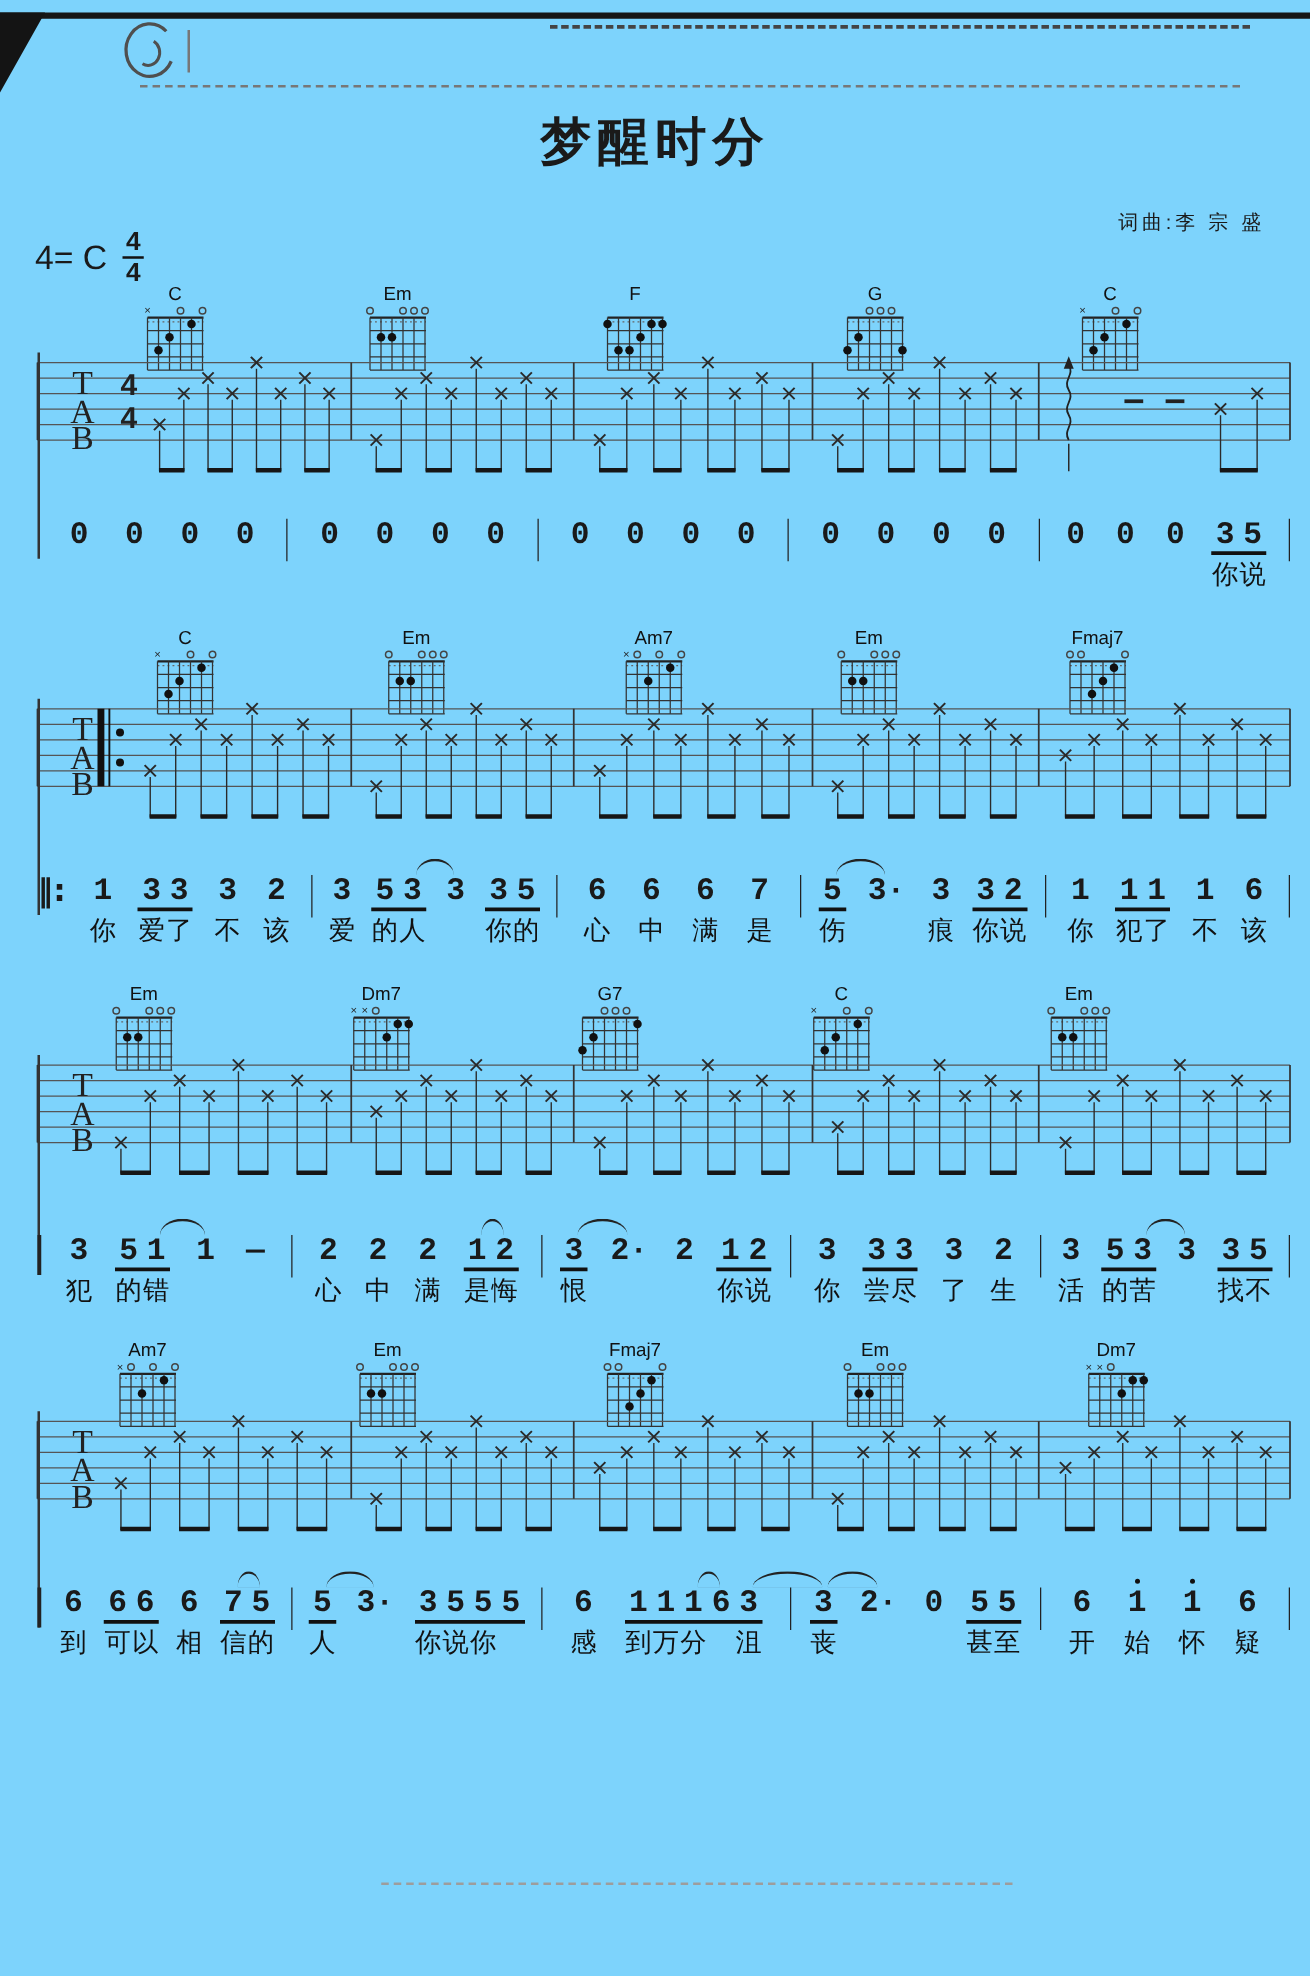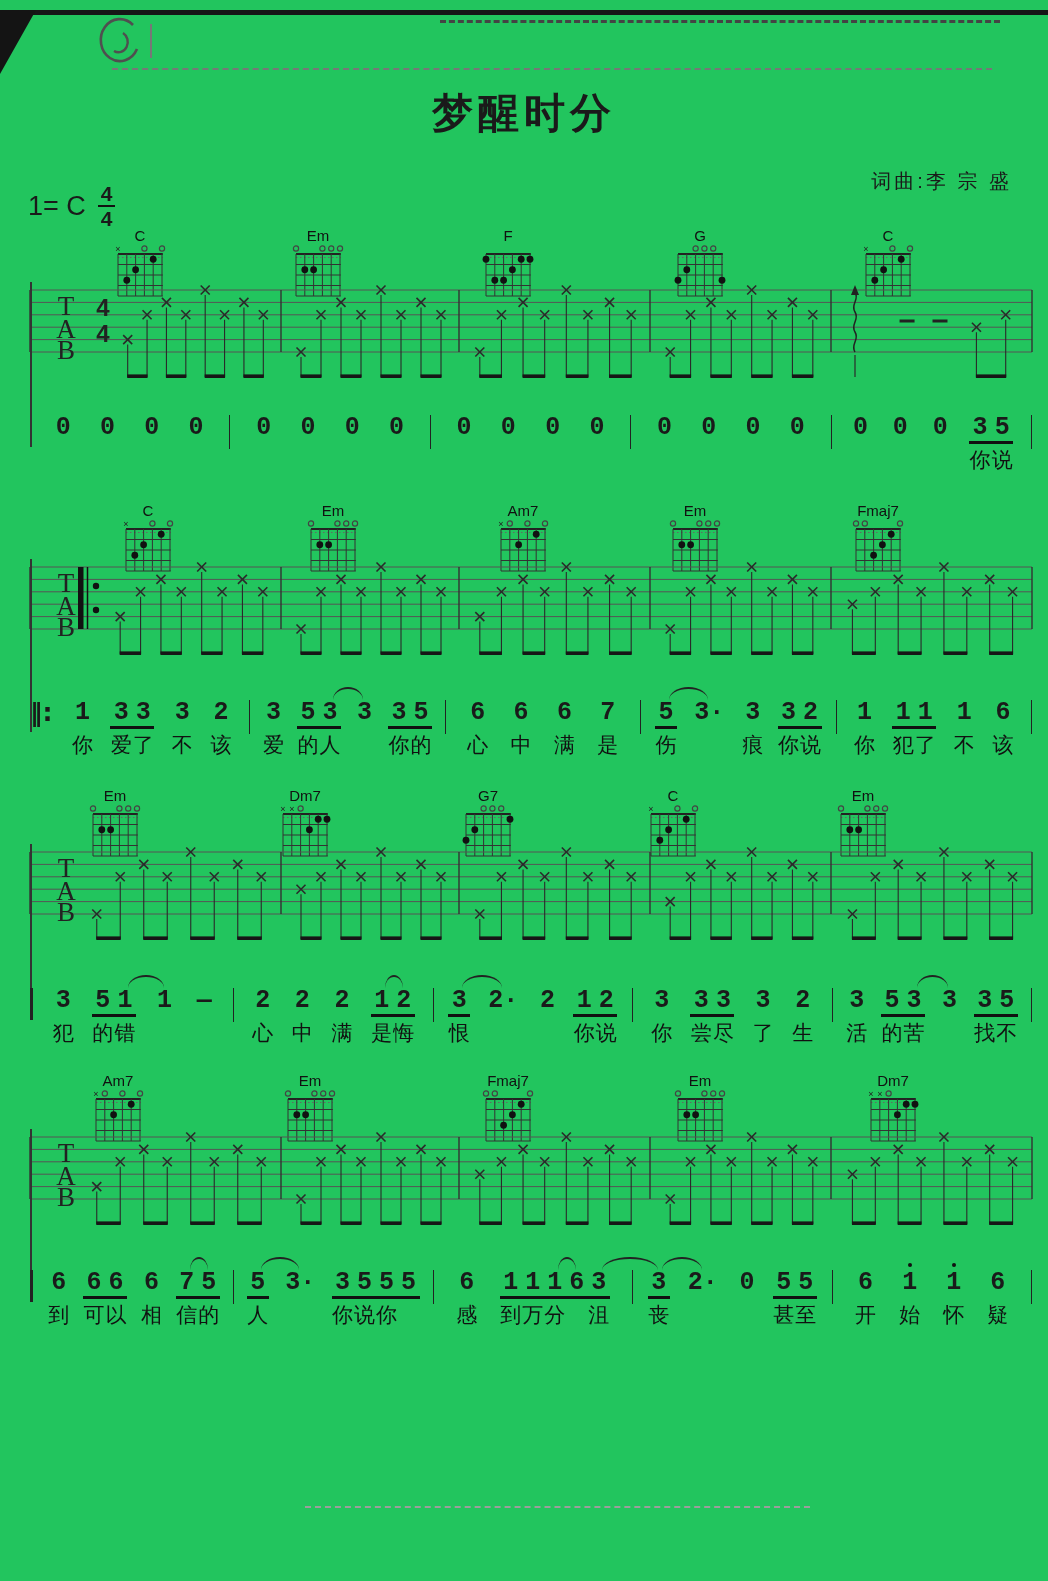--- a/index.html
+++ b/index.html
@@ -1,22 +1,22 @@
 <!DOCTYPE html>
 <html><head>
 <meta charset="utf-8">
 <style>
   html,body{margin:0;padding:0;background:#888;}
-  .page{position:relative;width:1048px;height:1581px;background:#22c55e;overflow:hidden;
+  .page{position:relative;width:1048px;height:1581px;background:#7dd3fc;overflow:hidden;
         font-family:"Liberation Sans",sans-serif;color:#1a1a1a;margin:0 auto;}
   .abs{position:absolute;}
   
   .title{top:86px;left:0;width:100%;text-align:center;font-size:41px;font-weight:bold;letter-spacing:5px;}
   .subtitle{top:134px;left:0;width:100%;text-align:center;font-size:27px;letter-spacing:2px;}
-  .credit{top:168px;right:36px;font-size:20px;letter-spacing:3px;}
+  .credit{top:168px;right:36px;font-size:16px;letter-spacing:3px;}
   .keysig{top:183px;left:28px;display:flex;align-items:center;gap:12px;font-size:27px;font-weight:500;}
   .frac{display:inline-flex;flex-direction:column;line-height:1;font-size:21px;font-weight:bold;text-align:center;}
   .frac .ft{border-bottom:2px solid #111;padding:0 3px 1px;}
   .frac .fb{padding:1px 3px 0;}
   
   .topbar{top:10px;left:0;width:1048px;height:5px;background:#161616;}
   .tri{top:10px;left:0;width:0;height:0;border-left:36px solid #141414;border-bottom:64px solid transparent;}
   .dashrow{border-top:3px dashed #555;height:0;}
   .spbar{top:24px;left:150px;width:2px;height:34px;background:#777;}
   .bottomdash{top:1506px;left:305px;width:505px;border-top:2px dashed #9d9d9d;height:0;}
@@ -51,21 +51,21 @@
     <path d="M31,17 A9,10 0 1 1 22,35" fill="none" stroke="#4f4f4f" stroke-width="2.4"></path>
   </svg>
   <div class="abs spbar"></div>
   <div class="abs dashrow" style="top:20px;left:440px;width:560px;border-color:#444"></div>
   <div class="abs dashrow" style="top:68px;left:112px;width:880px;border-color:#777;border-top-width:2px"></div>
   <div class="abs bottomdash"></div>
 
   <div class="abs title">梦醒时分</div>
   <div class="abs credit">词曲:李 宗 盛</div>
   <div class="abs keysig">
-    <span>1= C</span>
+    <span>4= C</span>
     <span class="frac">
       <span class="ft">4</span>
       <span class="fb">4</span>
     </span>
   </div>
 
 <div class="chord" style="left: 110px; top: 228px;">
       <div class="cname">C</div>
       <svg width="60" height="58" viewBox="0 0 60 58">
         <text x="8" y="8.5" font-size="9" text-anchor="middle" font-family="&quot;Liberation Sans&quot;,sans-serif" fill="#222" font-weight="normal">×</text>

